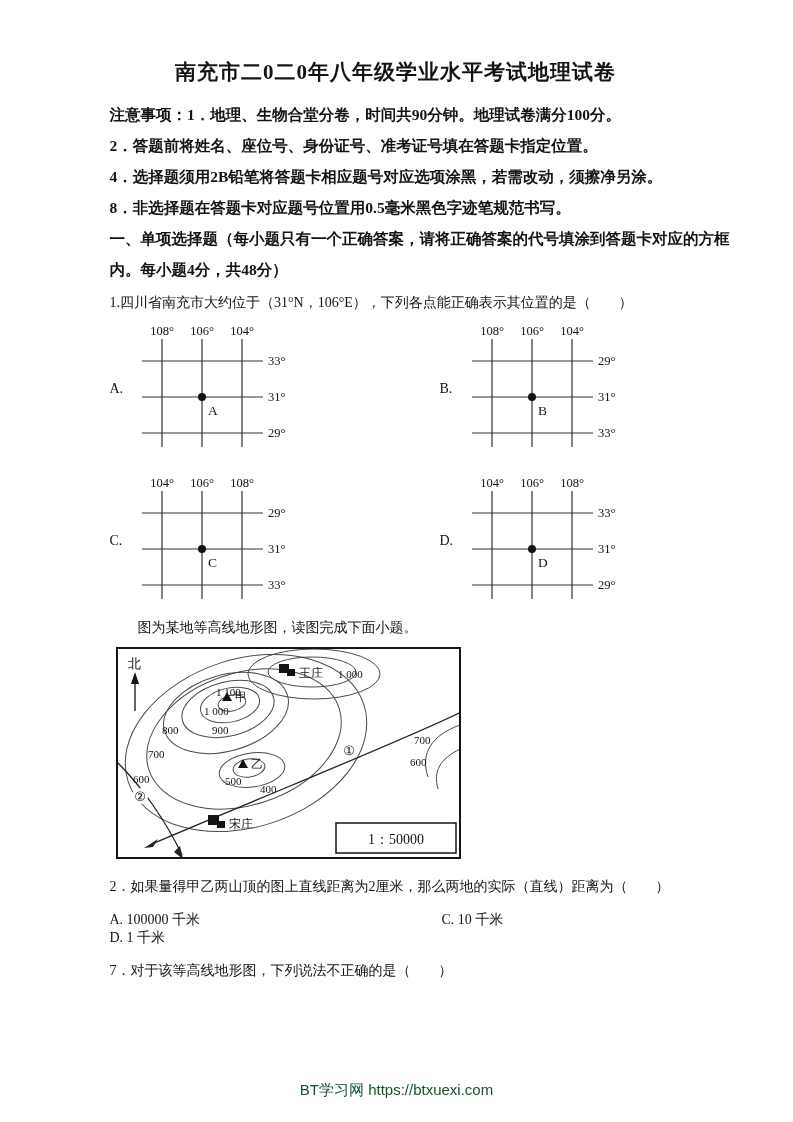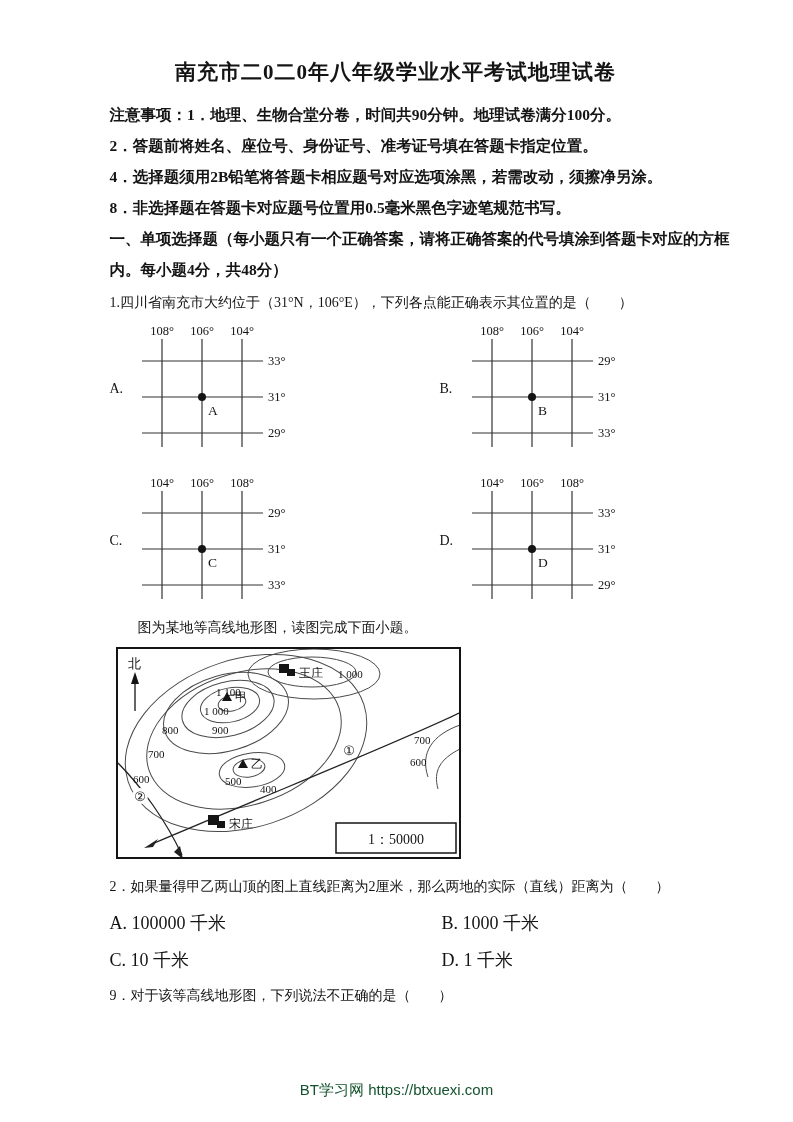--- a/index.html
+++ b/index.html
@@ -16,21 +16,21 @@
   .section-heading p { font-size:15.5px; font-weight:700; line-height:31px; white-space:nowrap; }
   .question { font-size:14px; line-height:20px; }
   #q1-text { margin-top:8px; }
   .grids { display:grid; grid-template-columns:330px 1fr; row-gap:24px; margin-top:12px; }
   .grid-cell { display:flex; align-items:center; }
   .opt-letter { width:26px; font-size:14px; flex:none; }
   svg { font-family:inherit; display:block; }
   .map-caption { margin-top:14px; margin-left:28px; font-size:14px; }
   .map-wrap { margin-top:10px; margin-left:6px; }
   #q2-text { margin-top:18px; }
-  .q2-options { display:grid; grid-template-columns:332px 1fr; row-gap:13px; margin-top:14px; font-size:18px; }
+  .q2-options { display:grid; grid-template-columns:332px 1fr; row-gap:0; margin-top:14px; font-size:14px; }
   #q3-text { margin-top:14px; }
   .footer {
     position:absolute; left:0; right:0; bottom:22px; text-align:center;
     font-size:15px; color:#14532d;
     font-family:"Liberation Sans","DejaVu Sans",sans-serif;
   }
 </style>
 </head>
 <body>
 
@@ -226,23 +226,22 @@
           <rect x="220" y="176" width="120" height="30" fill="#ffffff" stroke="#141414" stroke-width="1.5"></rect>
           <text x="280" y="197" text-anchor="middle" font-size="14" fill="#141414">1：50000</text>
         </g>
       </svg>
     </div>
 
     <div class="question" id="q2-text">2．如果量得甲乙两山顶的图上直线距离为2厘米，那么两地的实际（直线）距离为（　　）</div>
 
     <div class="q2-options">
       <div>A. 100000 千米</div>
-      <div>B. 1000 千米</div>
       <div>C. 10 千米</div>
       <div>D. 1 千米</div>
     </div>
 
-    <div class="question" id="q3-text">9．对于该等高线地形图，下列说法不正确的是（　　）</div>
+    <div class="question" id="q3-text">7．对于该等高线地形图，下列说法不正确的是（　　）</div>
 
   </div>
 
   <div class="footer">BT学习网 https://btxuexi.com</div>
 </div>
 
 </body></html>

